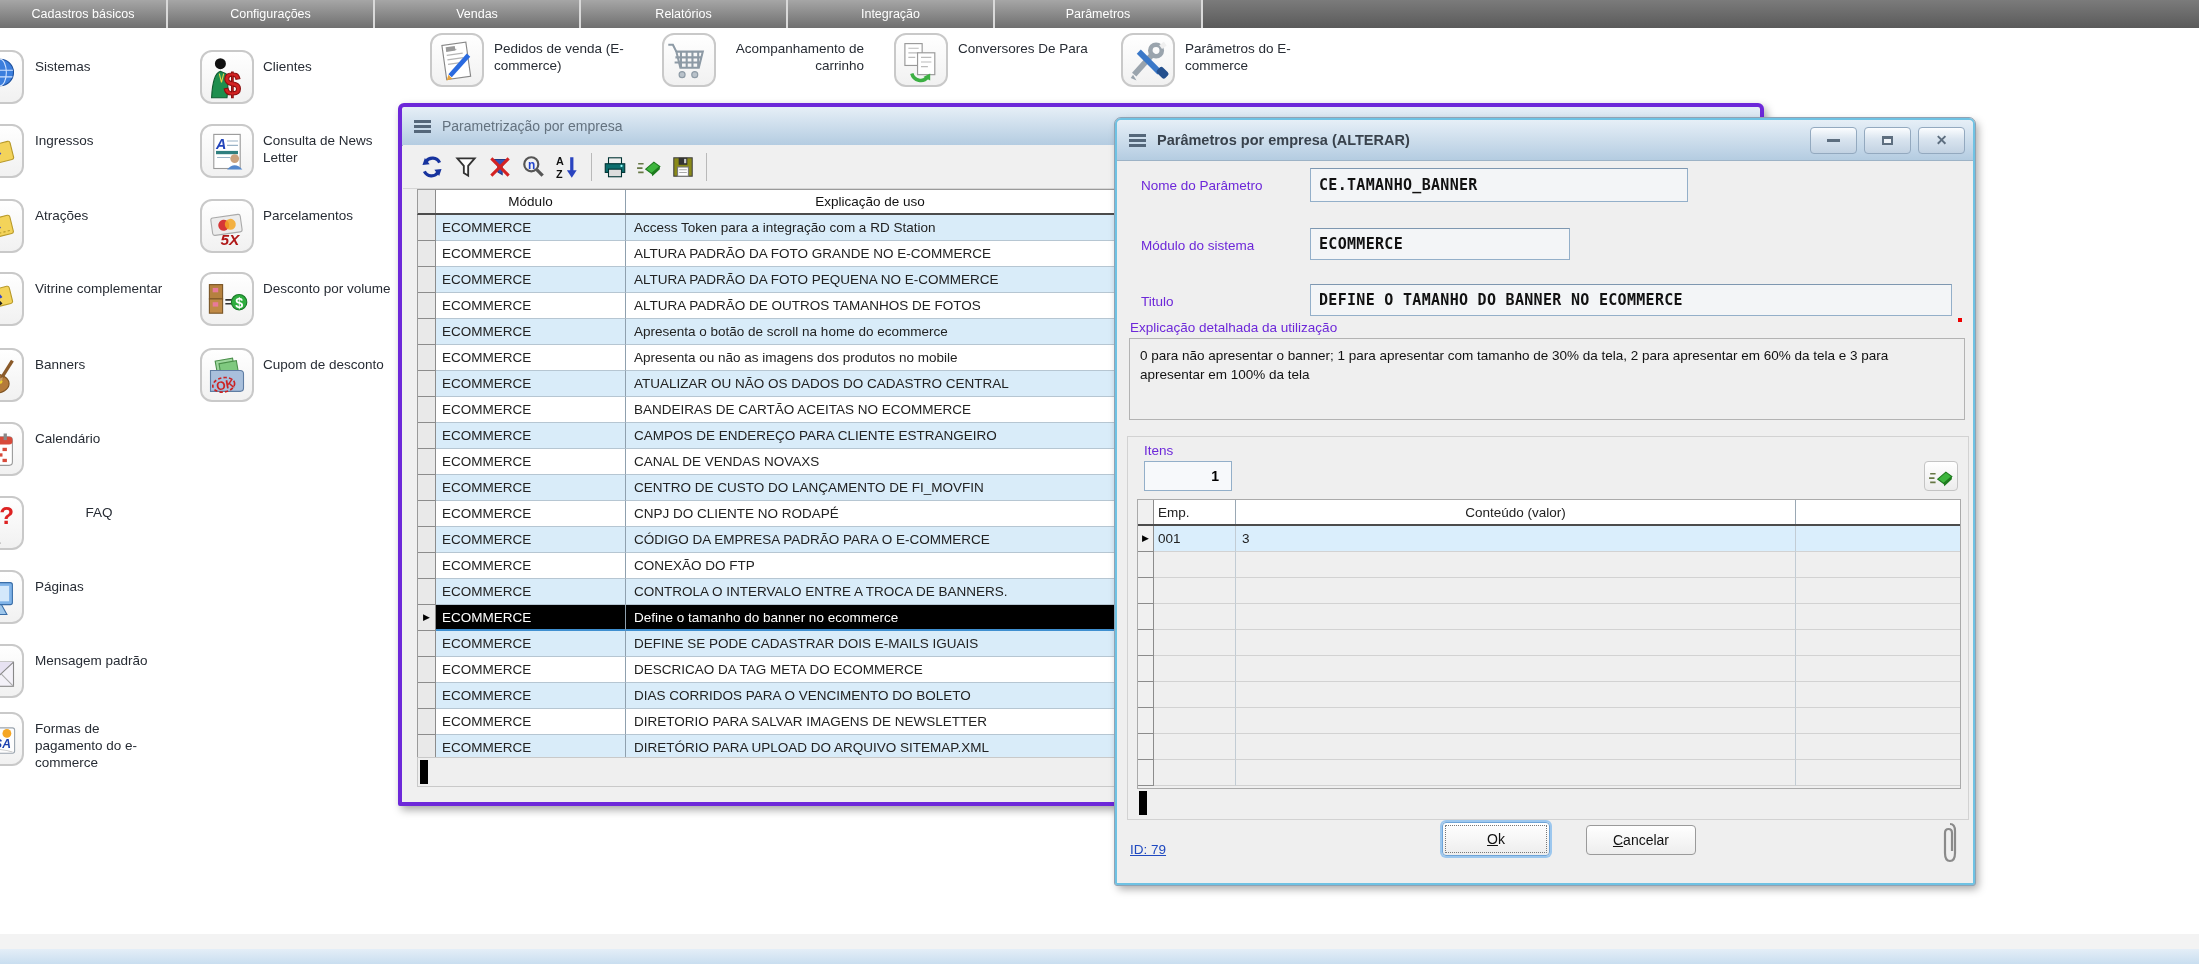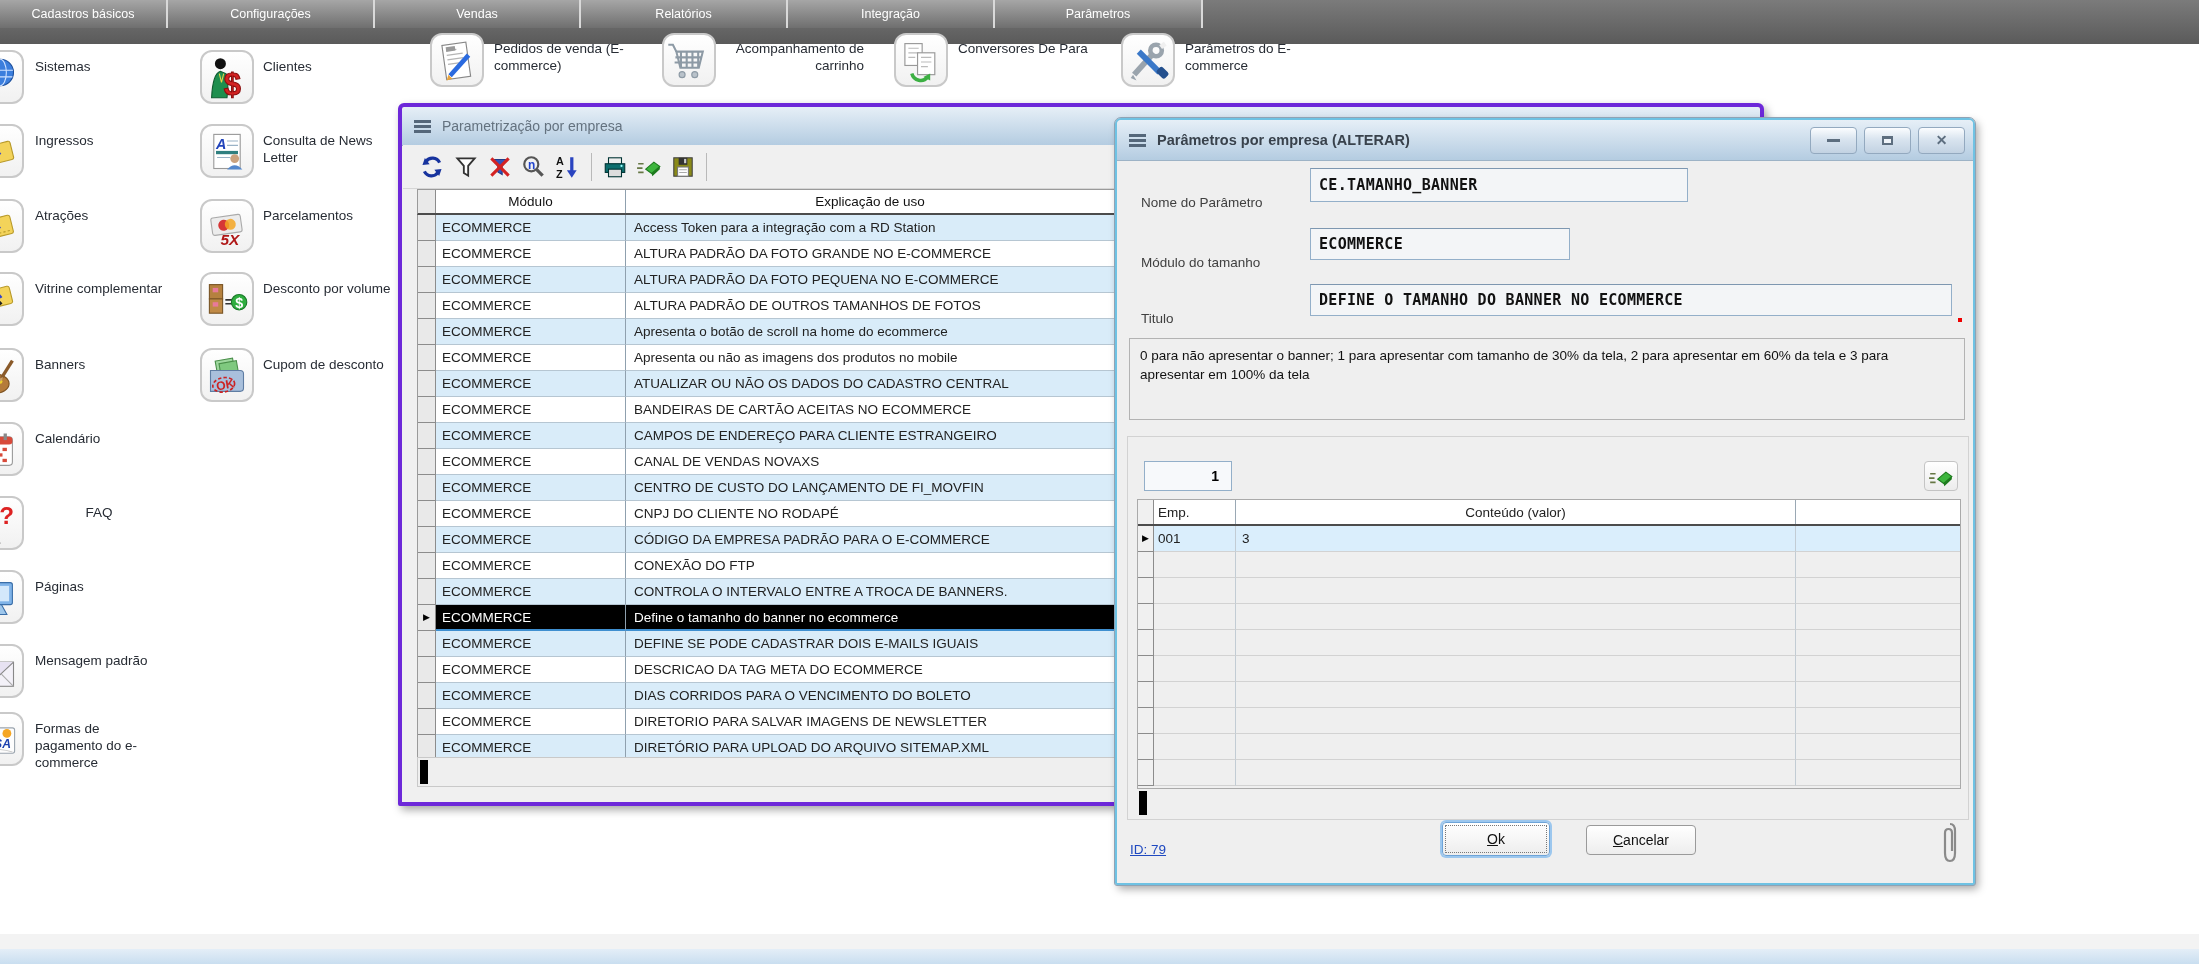--- a/index.html
+++ b/index.html
@@ -1,19 +1,19 @@
 <!DOCTYPE html>
 <html><head>
 <meta charset="utf-8">
 <style>
   html,body{margin:0;padding:0;}
   body{width:2199px;height:964px;position:relative;overflow:hidden;background:#ffffff;
        font-family:"Liberation Sans",sans-serif;color:#222;}
   
-  #menubar{position:absolute;left:0;top:0;width:2199px;height:44px;
+  #menubar{position:absolute;left:0;top:0;width:2199px;height:28px;
            background:linear-gradient(#7b7b7b,#5a5a5a);display:flex;}
   .menu-tab{height:28px;box-sizing:border-box;border-right:2px solid #d9d9d9;
             background:linear-gradient(#a6a6a6,#6f6f6f);color:#fff;font-size:12.5px;
             display:flex;align-items:center;justify-content:center;cursor:default;}
   
   .icon-badge{position:absolute;width:54px;height:54px;box-sizing:border-box;
               border:2px solid #c9c9c9;border-radius:12px;
               background:linear-gradient(#ffffff,#f1f1f1);overflow:hidden;}
   .icon-badge svg{display:block;margin:4px auto 0 auto;}
   .sc-label{position:absolute;font-size:13.5px;line-height:17px;color:#272c34;width:132px;}
@@ -58,21 +58,21 @@
   .prow .c2{width:489px;padding-left:8px;border-right:1px solid #8fa0ae;flex:none;}
   .prow .c3{flex:1;}
   .prow.sel{background:#000;color:#fff;}
   .prow.sel .cell{border-bottom:2px solid #3f8fd0;}
   .marker{font-size:9px;color:#000;line-height:1;}
   .hscroll{position:absolute;left:15px;top:650px;width:1341px;height:30px;background:#efefef;
            border:1px solid #c9c9c9;box-sizing:border-box;}
   .cursor-block{position:absolute;left:2px;top:2px;width:8px;height:24px;background:#000;}
   
   #dialog{border:2px solid #6fc2e3;outline:1px solid #8fa3b5;background:#efefef;}
-  .dlabel{position:absolute;font-size:13.5px;color:#404040;margin-top:17px;}
+  .dlabel{position:absolute;font-size:13.5px;color:#6d28d9;}
   .dinput{position:absolute;box-sizing:border-box;border:1px solid #93afc9;border-top-color:#7e97b0;
           background:#f3f5f7;font-family:"DejaVu Sans Mono",monospace;font-weight:bold;
           font-size:15px;color:#111;padding:0 8px;letter-spacing:.3px;}
   .dexpl{position:absolute;box-sizing:border-box;border:1px solid #b3b3b3;background:#efefef;
          font-size:13.5px;color:#111;padding:7px 10px;line-height:19px;}
   .dgroup{position:absolute;border:1px solid #d2d2d2;box-sizing:border-box;}
   .count-input{position:absolute;box-sizing:border-box;border:1px solid #93afc9;background:#f7f9fb;
                font-size:14px;font-weight:bold;text-align:right;padding-right:12px;color:#000;}
   .mini-btn{position:absolute;width:34px;height:30px;border:1px solid #c4c4c4;border-radius:4px;
             background:linear-gradient(#fff,#ececec);cursor:pointer;padding:2px;}
@@ -573,21 +573,21 @@
           </div>
         <div class="winbtn">
             <span class="glyph-close">✕</span>
           </div>
       </div>
     </div>
 
     <span class="dlabel" style="left:24px;top:58px;">Nome do Parâmetro</span>
     <input class="dinput" style="left: 193px; top: 48px; width: 378px; height: 34px;" readonly="" value="CE.TAMANHO_BANNER">
 
-    <span class="dlabel" style="left:24px;top:118px;">Módulo do tamanho</span>
+    <span class="dlabel" style="left:24px;top:118px;">Módulo do sistema</span>
     <input class="dinput" style="left: 193px; top: 108px; width: 260px; height: 32px;" readonly="" value="ECOMMERCE">
 
     <span class="dlabel" style="left:24px;top:174px;">Titulo</span>
     <input class="dinput" style="left: 193px; top: 164px; width: 642px; height: 32px;" readonly="" value="DEFINE O TAMANHO DO BANNER NO ECOMMERCE">
     <span class="red-dot" style="left:841px;top:198px;"></span>
 
     <span class="dlabel" style="left:13px;top:200px;">Explicação detalhada da utilização</span>
     <div class="dexpl" style="left:12px;top:218px;width:836px;height:82px;">0 para não apresentar o banner; 1 para apresentar com tamanho de 30% da tela, 2 para apresentar em 60% da tela e 3 para apresentar em 100% da tela</div>
 
     <div class="dgroup" style="left:10px;top:316px;width:842px;height:384px;">

